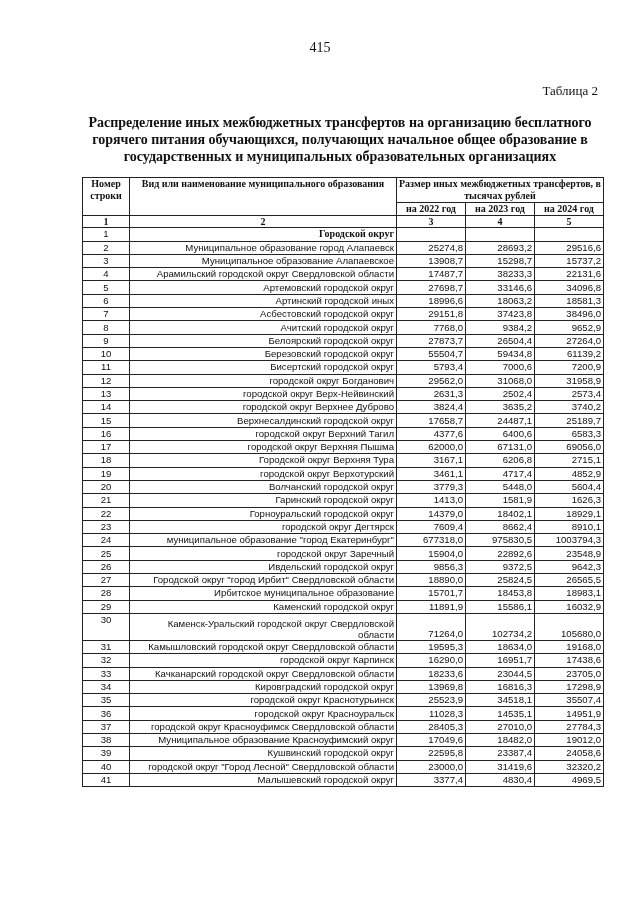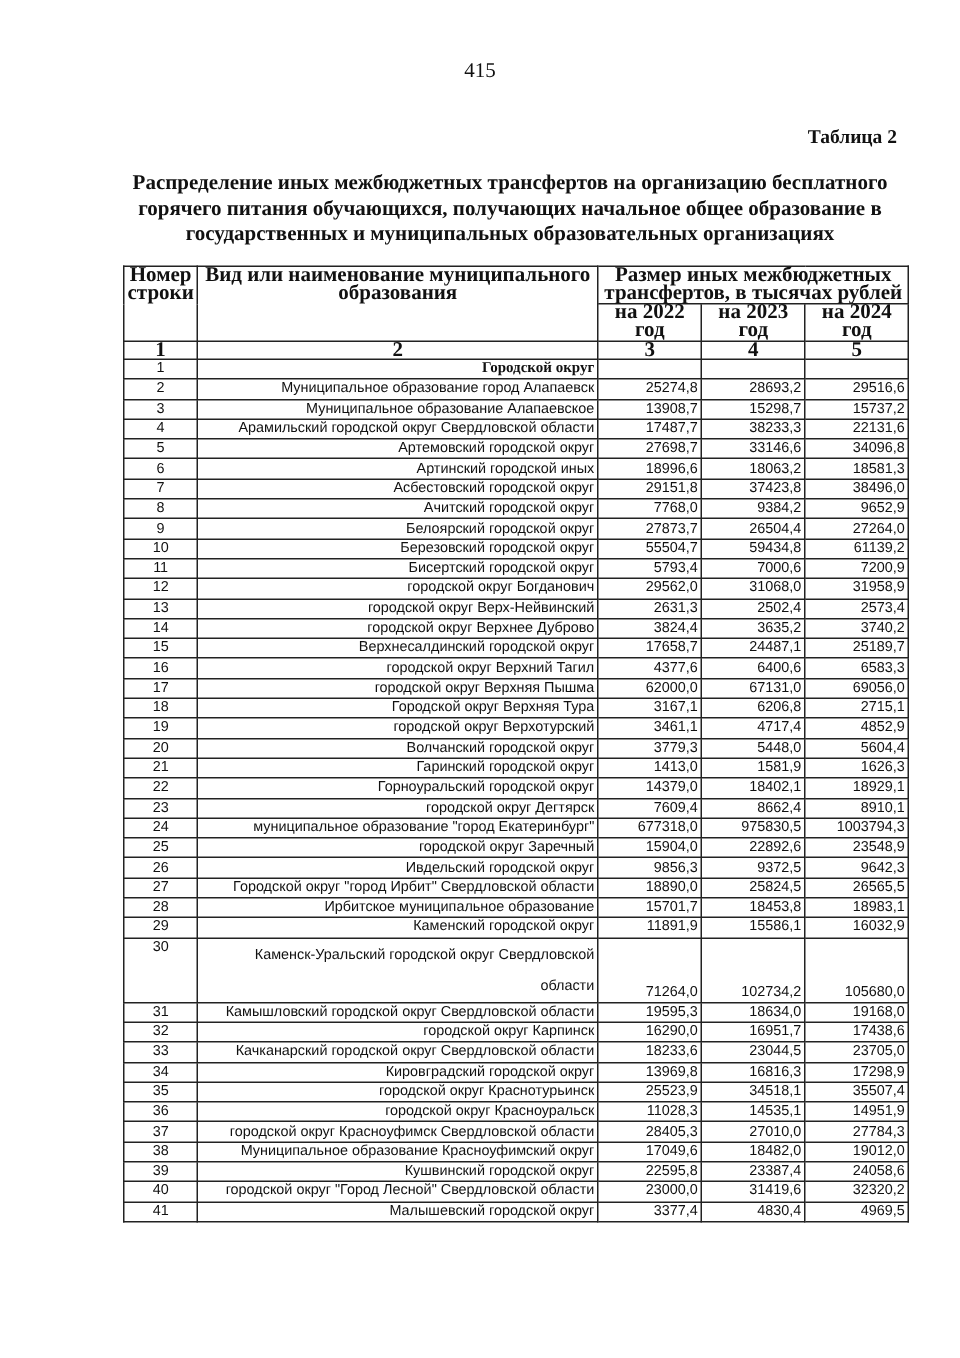--- a/index.html
+++ b/index.html
@@ -1,37 +1,37 @@
 <!DOCTYPE html>
 <html><head>
 <meta charset="utf-8">
 <style>
   html, body { margin: 0; padding: 0; background: #ffffff; }
   body { width: 640px; height: 905px; position: relative; overflow: hidden;
          font-family: "Liberation Serif", "DejaVu Serif", serif; color: #111; }
   .page-number { position: absolute; top: 40px; left: 0; width: 640px; text-align: center; font-size: 14px; }
-  .table-label { position: absolute; top: 83px; right: 42px; font-size: 13px; font-weight: bold; }
+  .table-label { position: absolute; top: 83px; right: 42px; font-size: 13px; }
   .title { position: absolute; top: 114px; left: 60px; width: 560px; text-align: center;
            font-weight: bold; font-size: 14px; line-height: 17px; }
   table.data { position: absolute; top: 177px; left: 82px; border-collapse: collapse;
                font-family: "Liberation Sans", "DejaVu Sans", sans-serif; font-size: 9.6px; }
   table.data td, table.data th { border: 1px solid #222; padding: 0 2px; height: 12.3px; line-height: 12px; }
-  table.data th { font-family: "Liberation Serif", "DejaVu Serif", serif; font-weight: bold; font-size: 14px; text-align: center; }
+  table.data th { font-family: "Liberation Serif", "DejaVu Serif", serif; font-weight: bold; font-size: 10px; text-align: center; }
   th.h-num { width: 42px; vertical-align: top; padding-top: 2px; line-height: 13px; }
   th.h-name { width: 262px; vertical-align: top; padding-top: 2px; line-height: 13px; }
   th.h-group { line-height: 13px; padding-top: 2px; }
   th.h-year { width: 64px; height: 13px; }
   tr.colnum th { height: 11px; line-height: 11px; }
   td.num { text-align: center; }
   td.name { text-align: right; white-space: nowrap; }
   td.val { text-align: right; }
   td.bold { font-weight: bold; font-family: "Liberation Serif", "DejaVu Serif", serif; font-size: 10px; }
   tr.tall td { height: 26px; vertical-align: bottom; }
   tr.tall td.num { vertical-align: top; }
-  tr.tall td.name { white-space: normal; line-height: 21px; margin-top: 28px; }
+  tr.tall td.name { white-space: normal; line-height: 11px; margin-top: 28px; }
 </style>
 </head>
 <body>
 
 <div class="page-number">415</div>
 <div class="table-label">Таблица 2</div>
 <div class="title">Распределение иных межбюджетных трансфертов на организацию бесплатного горячего питания обучающихся, получающих начальное общее образование в государственных и муниципальных образовательных организациях</div>
 
 <table class="data">
   <thead>

